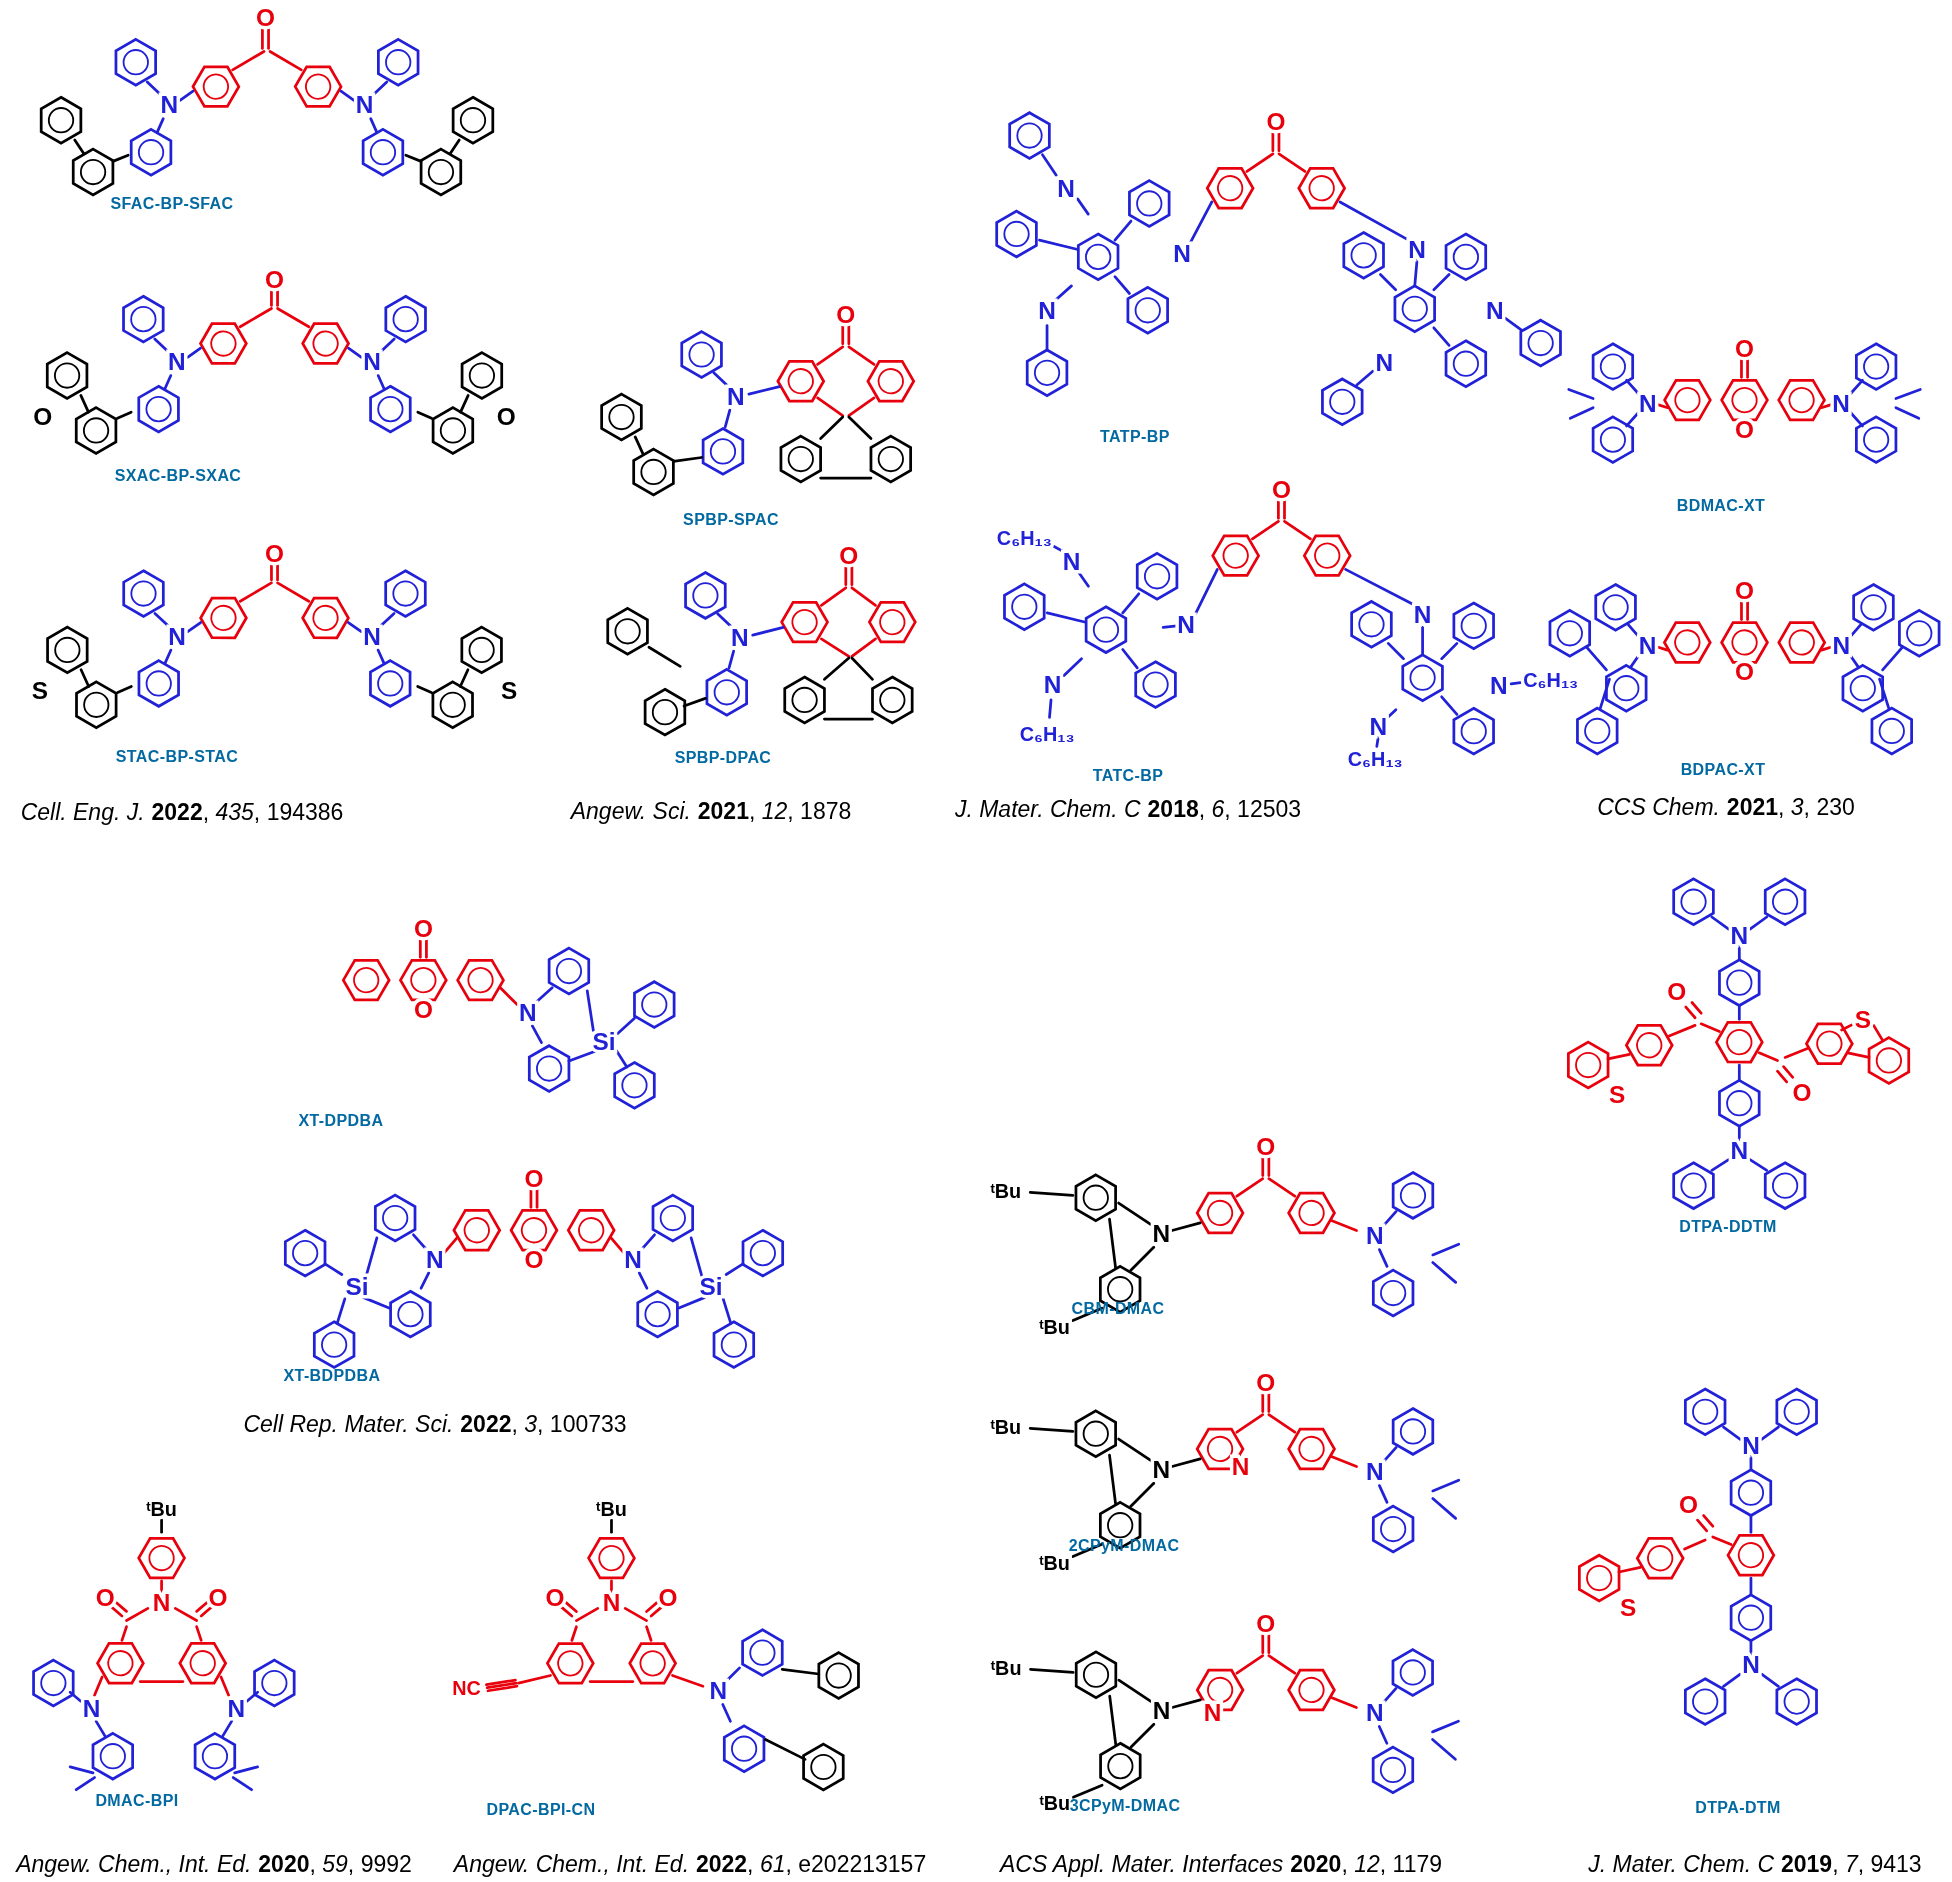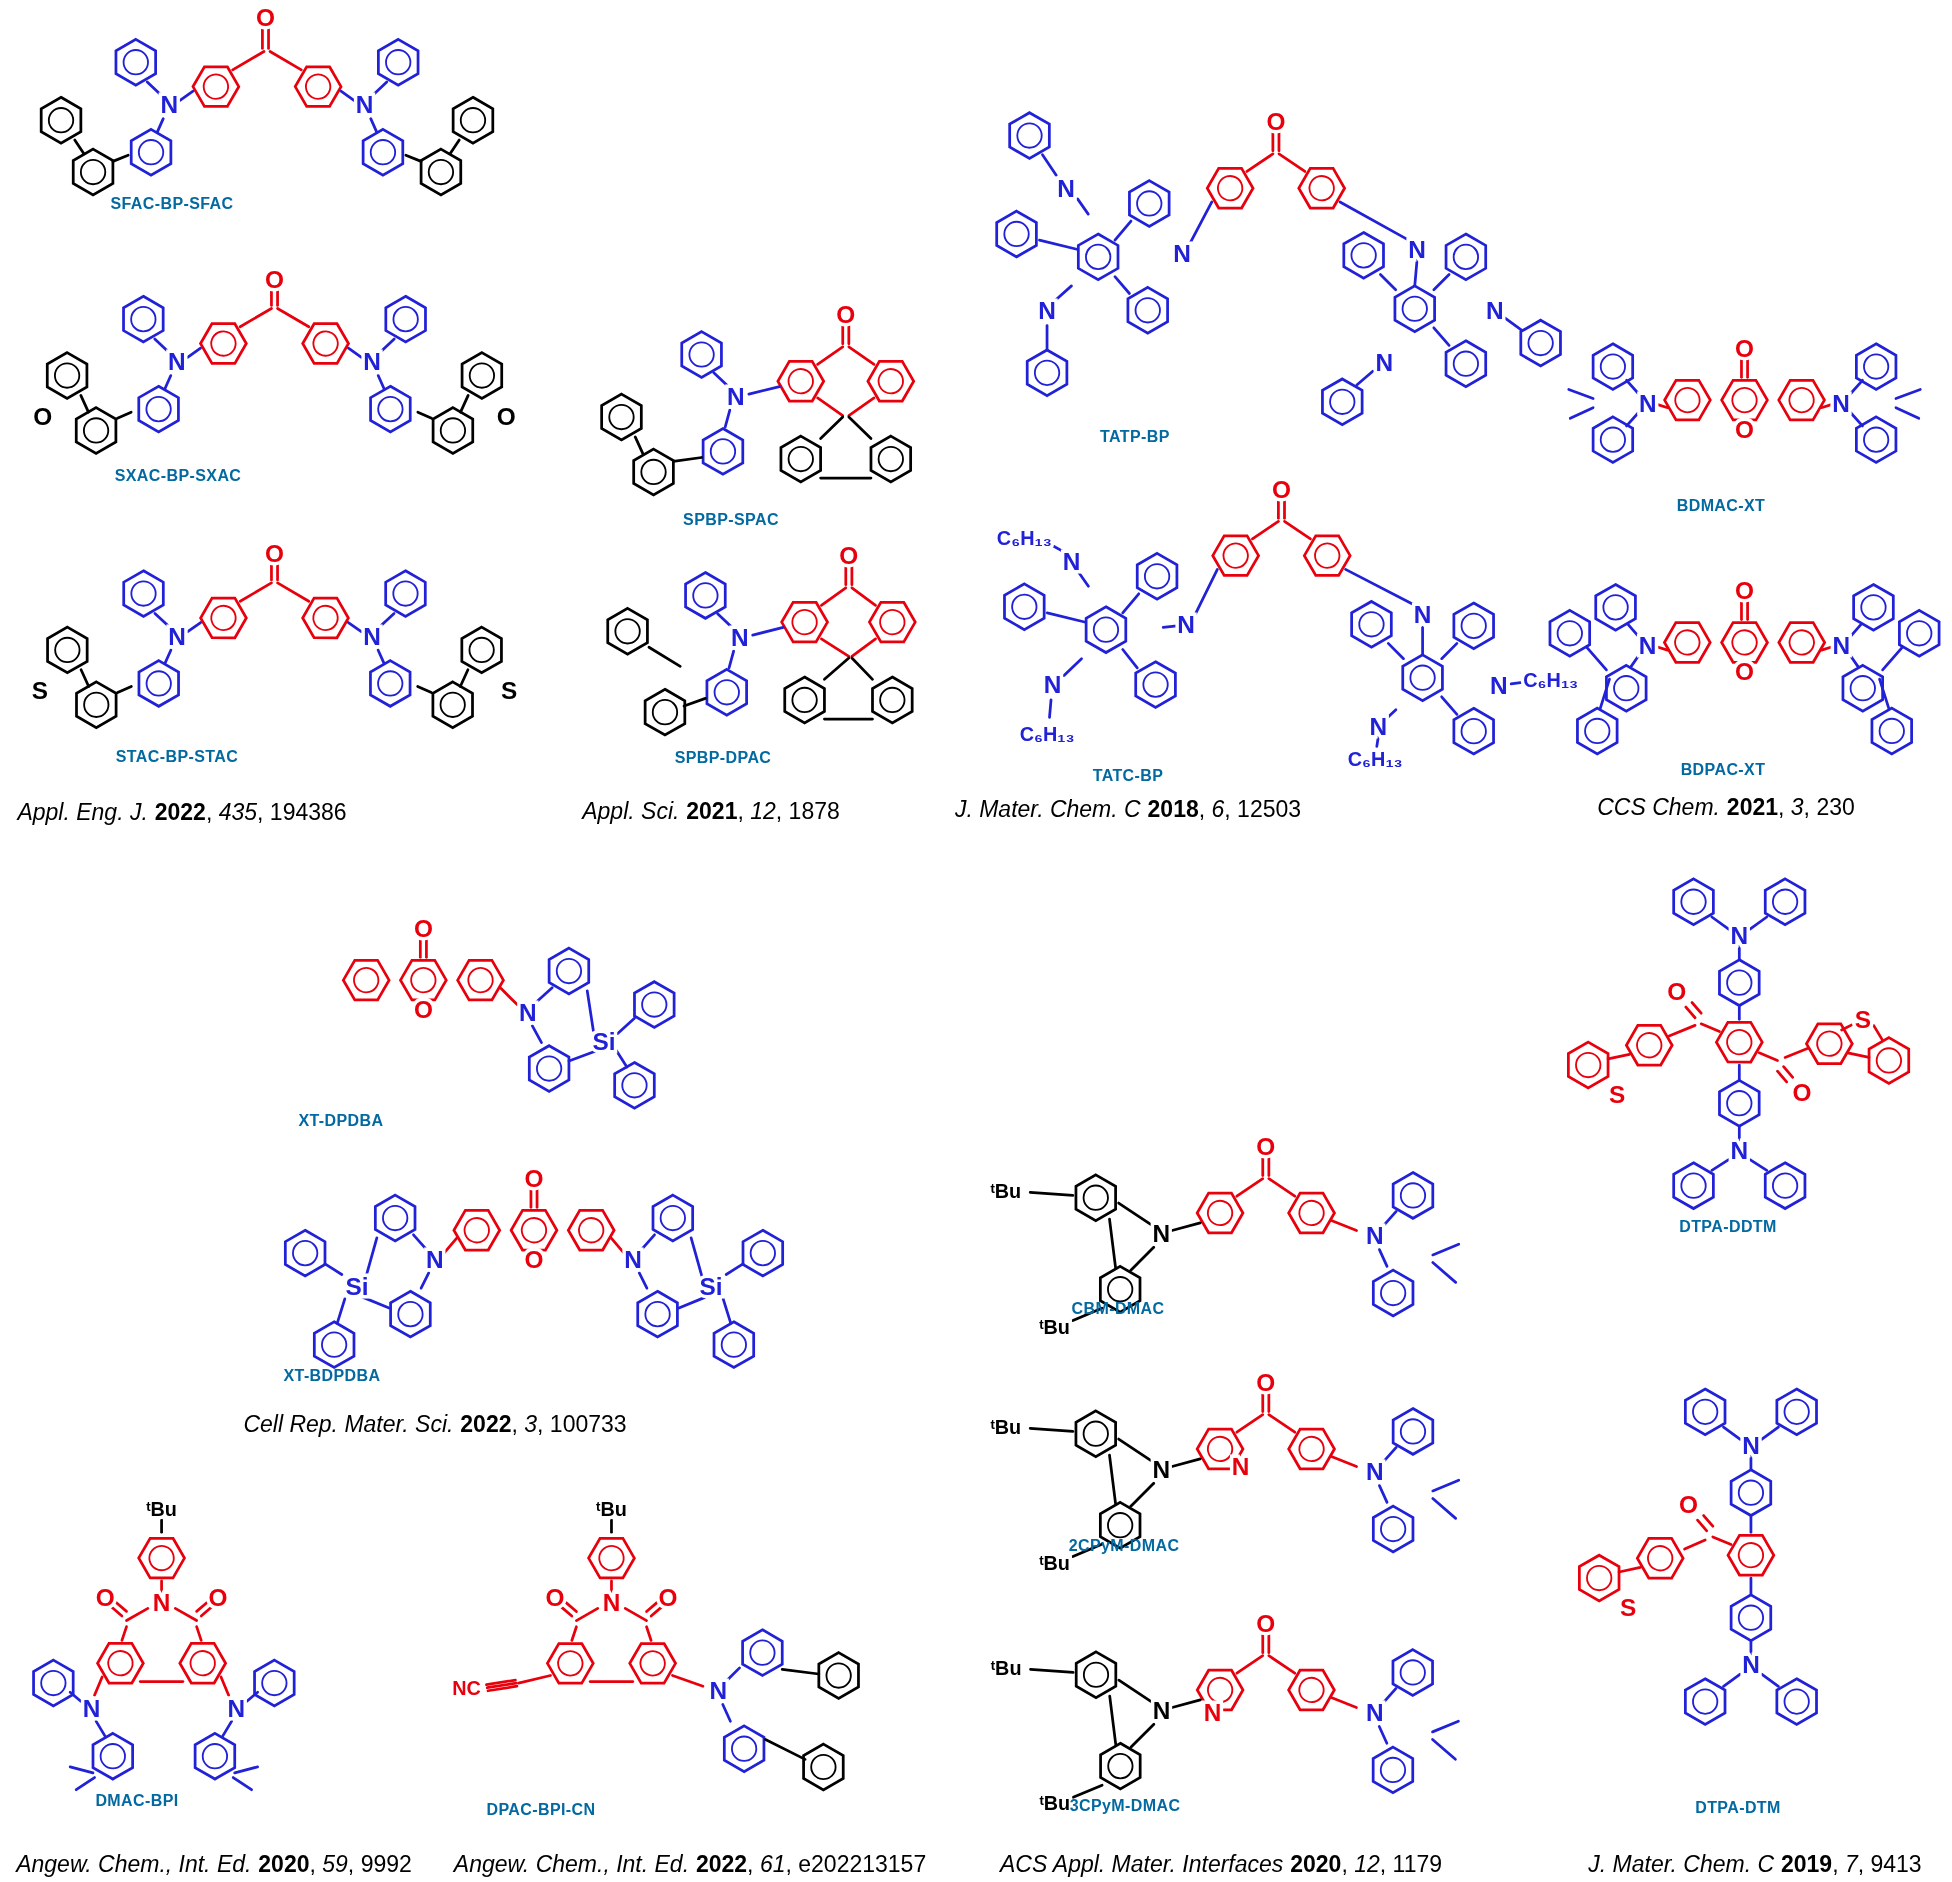--- a/index.html
+++ b/index.html
@@ -724,24 +724,24 @@
     <use href="#hx" transform="translate(176,252) rotate(30)"></use>
         <use href="#hx" transform="translate(96,278)"></use>
     <line x1="150" y1="264" x2="122" y2="270"></line>
     <text class="atom" x="213" y="182">O</text>
     <text class="atom" x="134" y="316">S</text>
   </g>
 </svg>
 <div class="mlabel" style="left:1738px;top:1808px">DTPA-DTM</div>
 
 <div class="cite" style="left:182px;top:812px">
-  <i>Appl. Eng. J.</i><b class="yr">2022</b><span>, </span><i>435</i><span>, </span><span>194386</span>
+  <i>Cell. Eng. J.</i><b class="yr">2022</b><span>, </span><i>435</i><span>, </span><span>194386</span>
 </div>
 <div class="cite" style="left:711px;top:811px">
-  <i>Appl. Sci.</i><b class="yr">2021</b><span>, </span><i>12</i><span>, </span><span>1878</span>
+  <i>Angew. Sci.</i><b class="yr">2021</b><span>, </span><i>12</i><span>, </span><span>1878</span>
 </div>
 <div class="cite" style="left:1128px;top:809px">
   <i>J. Mater. Chem. C</i><b class="yr">2018</b><span>, </span><i>6</i><span>, </span><span>12503</span>
 </div>
 <div class="cite" style="left:1726px;top:807px">
   <i>CCS Chem.</i><b class="yr">2021</b><span>, </span><i>3</i><span>, </span><span>230</span>
 </div>
 <div class="cite" style="left:435px;top:1424px">
   <i>Cell Rep. Mater. Sci.</i><b class="yr">2022</b><span>, </span><i>3</i><span>, </span><span>100733</span>
 </div>

